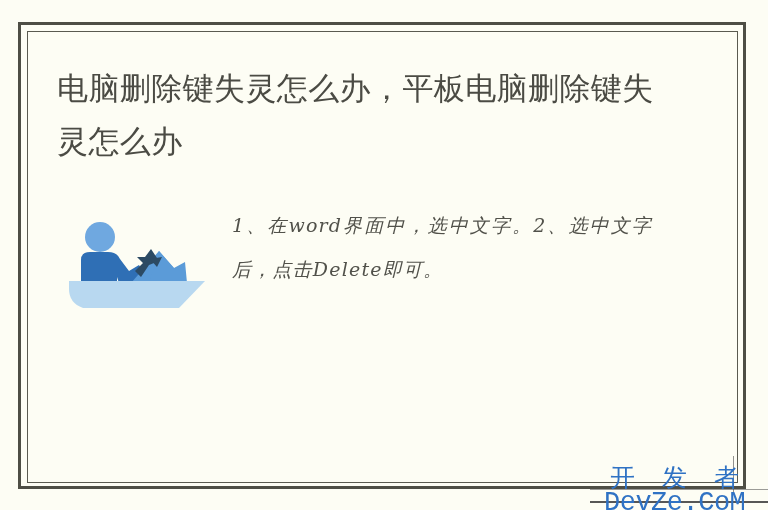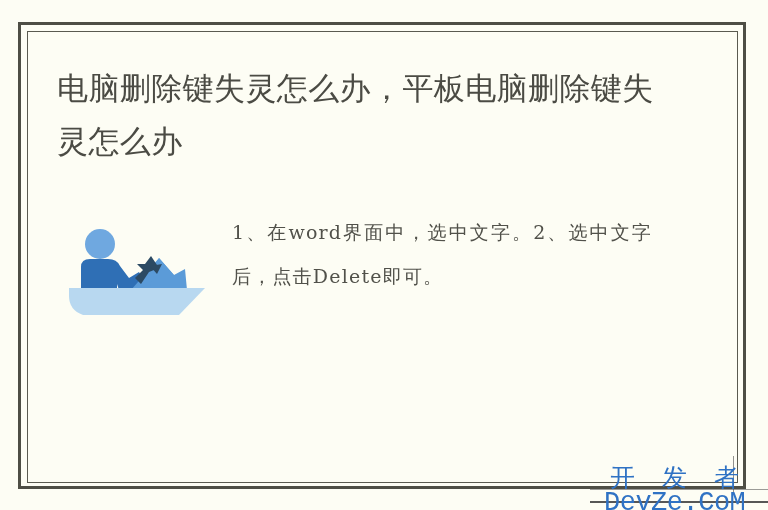--- a/index.html
+++ b/index.html
@@ -63,23 +63,24 @@
     font-size: 31px;
     line-height: 53px;
     color: #4b4b44;
     letter-spacing: 0.4px;
     white-space: pre-wrap;
   }
 
   .body-area {
     position: absolute;
     left: 57px;
-    top: 210px;
+    top: 203px;
     width: 640px;
     height: 140px;
+    font-style: italic;
   }
 
   
   .illus {
     position: absolute;
     left: 10px;
     top: 12px;
     width: 140px;
     height: 100px;
   }

